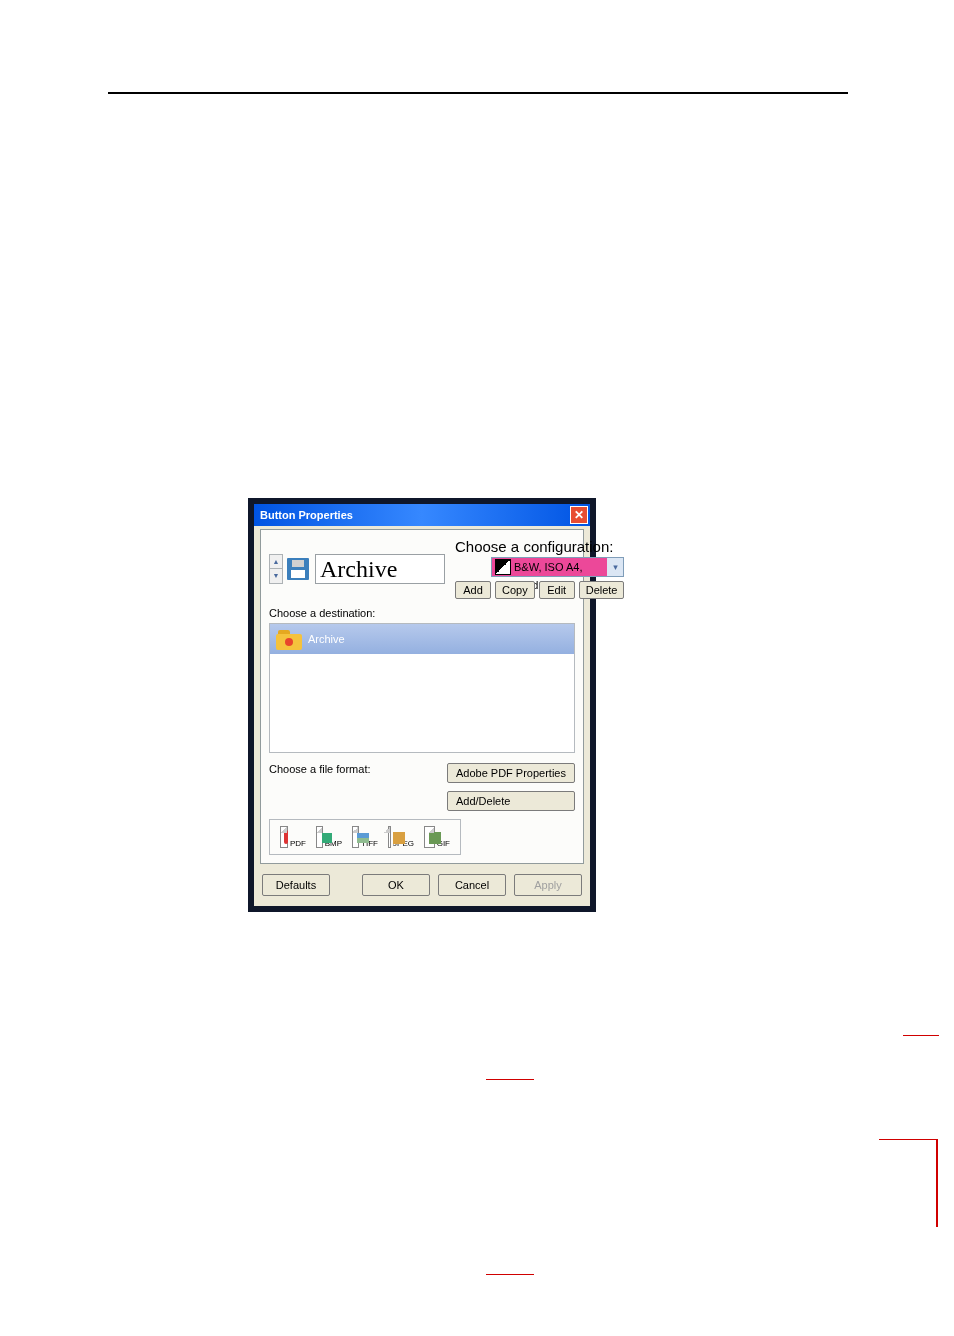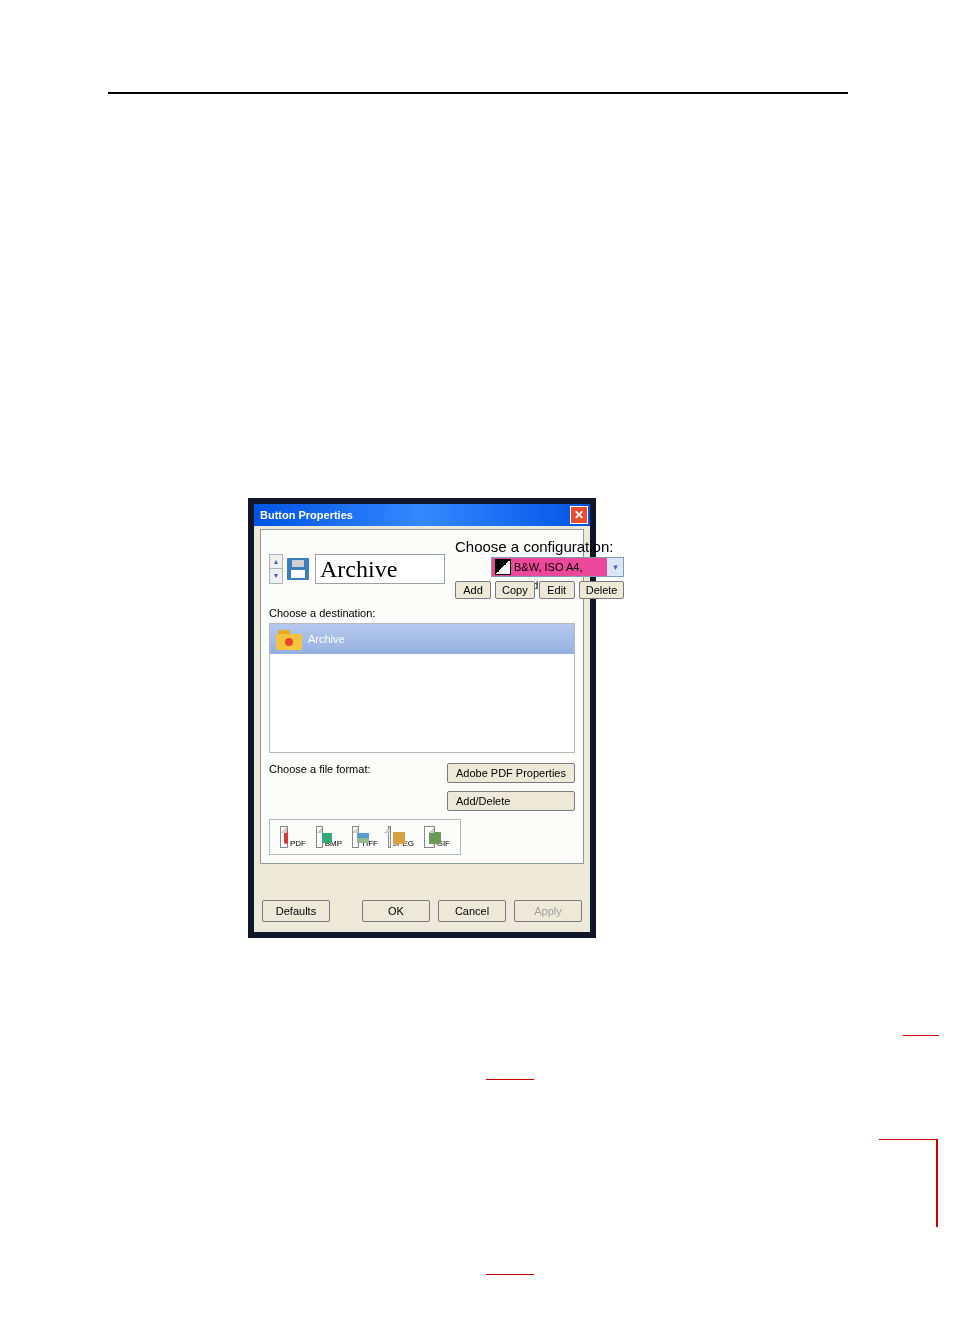--- a/index.html
+++ b/index.html
@@ -336,21 +336,20 @@
     }
     .bottom-btns {
       display: flex;
       justify-content: space-between;
       margin-top: 10px;
       padding: 0 2px 4px 2px;
     }
     .btn-left, .btn-right {
       display: flex;
       gap: 8px;
-      margin-top: 26px;
     }
     .std-btn {
       border: 1px solid #7b7b7b;
       background: #ece9d8;
       font-size: 11px;
       height: 22px;
       width: 68px;
       cursor: pointer;
       border-radius: 2px;
       text-align: center;

